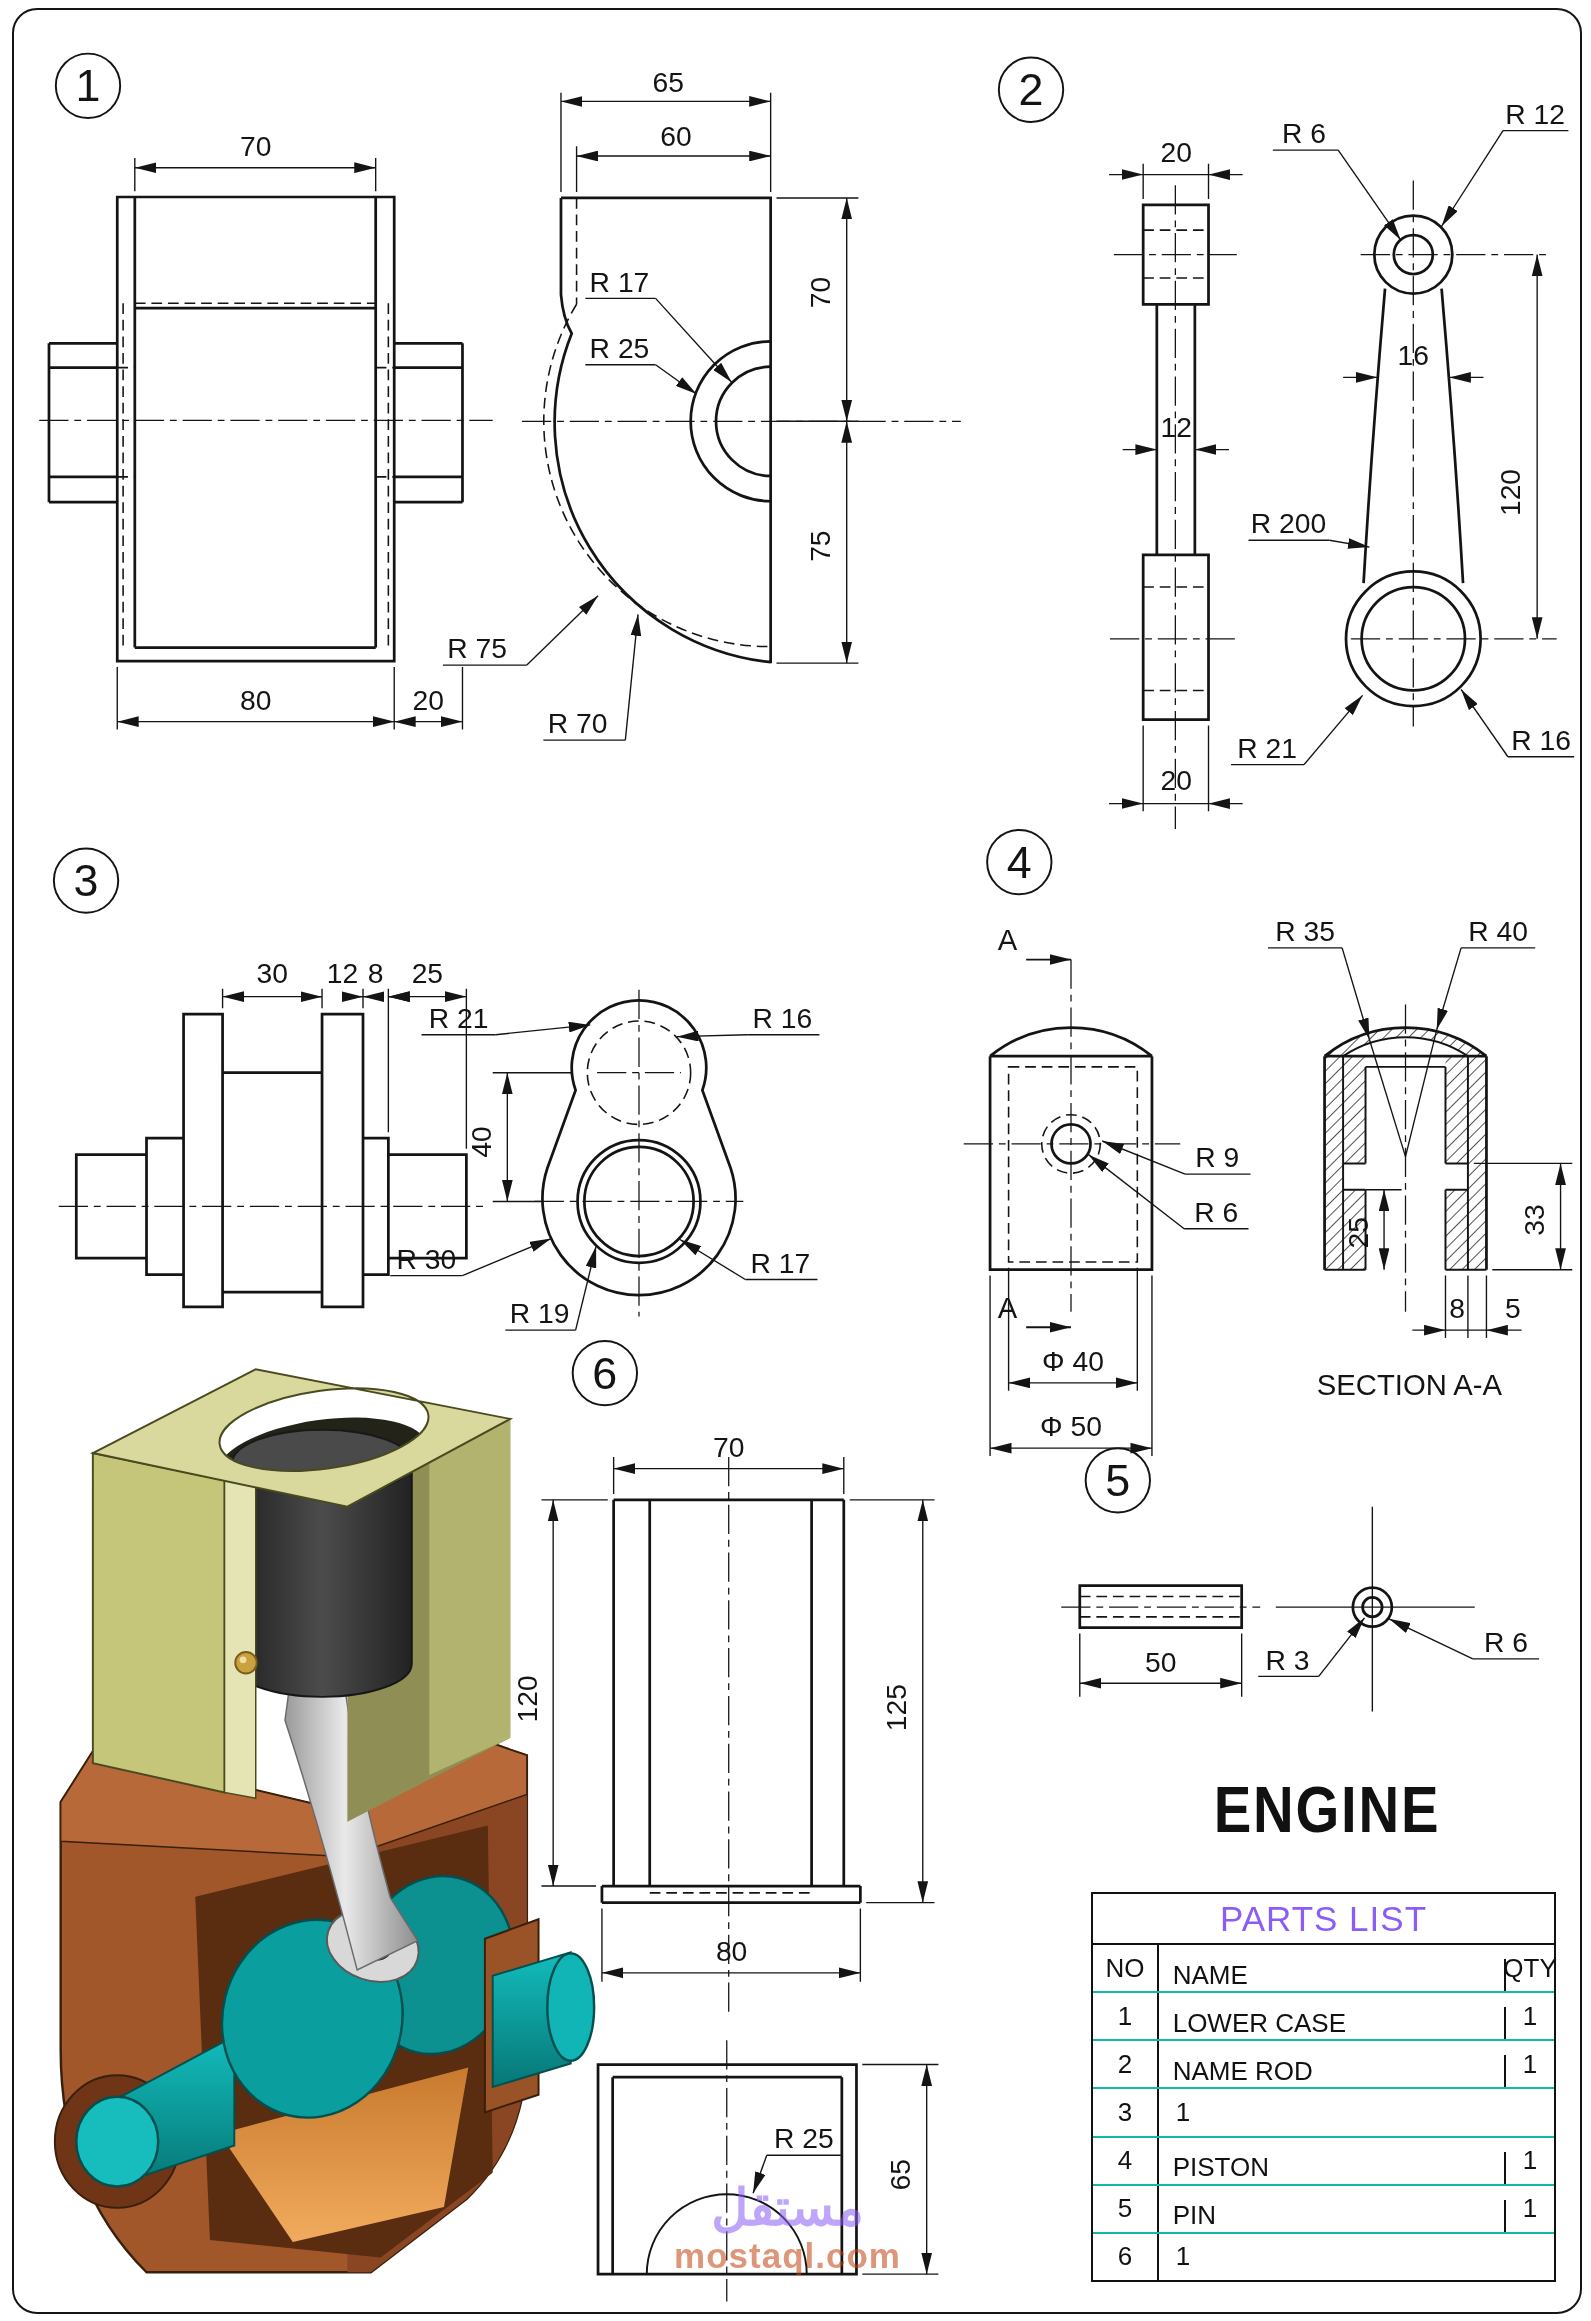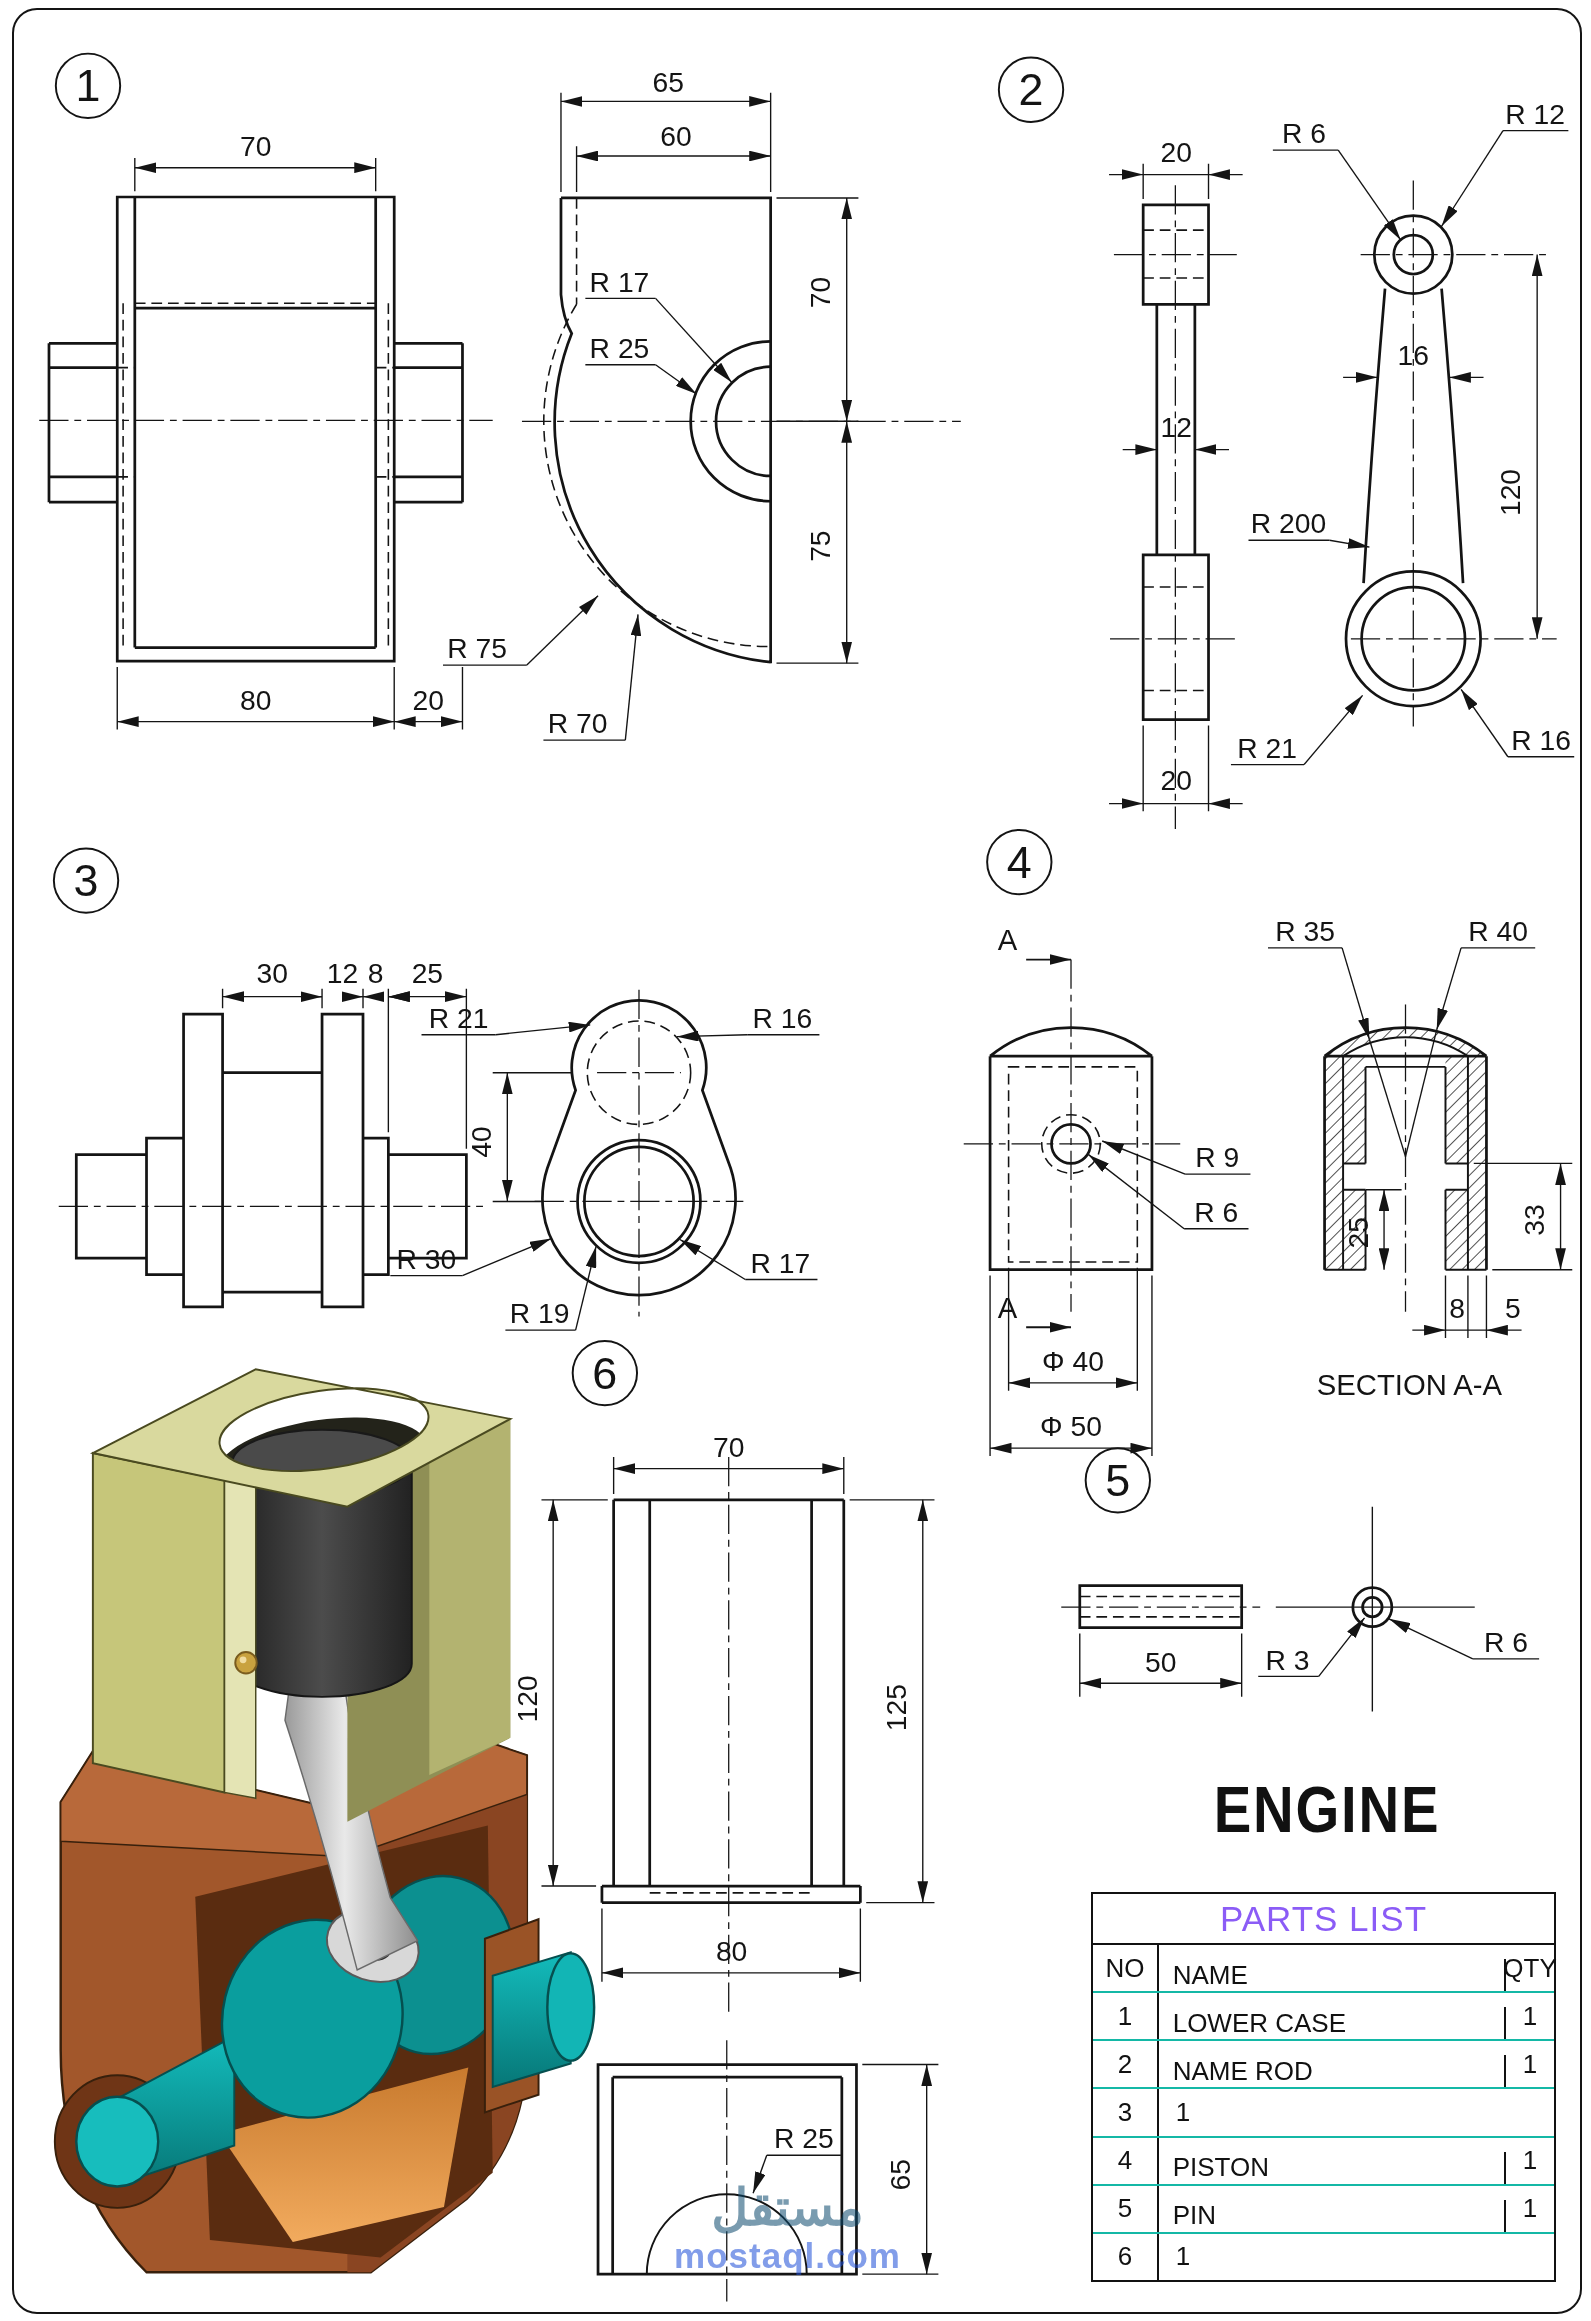--- a/index.html
+++ b/index.html
@@ -23,22 +23,22 @@
          border:2.9px solid #111;display:flex;flex-direction:column;box-sizing:border-box;}
   .pl-title{height:49px;border-bottom:2.9px solid #111;display:flex;align-items:center;
             justify-content:center;font-size:35px;letter-spacing:1px;color:#8b5cf6;}
   .pl-head,.pl-row{display:flex;flex:1;border-bottom:2px solid #14b8a6;font-size:26px;color:#111;}
   .pl-row:last-child{border-bottom:none;}
   .cno{width:64px;border-right:2px solid #111;display:flex;align-items:center;justify-content:center;}
   .cname{flex:1;border-right:2px solid #111;display:flex;align-items:center;padding-left:13.7px;margin-top:14px;}
   .cqty{width:48px;display:flex;align-items:center;justify-content:center;}
   .pl-head .cname{font-weight:400;}
   .wm{position:absolute;left:617px;top:2179px;width:341px;text-align:center;opacity:.55;}
-  .wm-ar{font-size:51px;font-weight:700;color:#0c4a6e;line-height:57px;}
-  .wm-en{font-size:35px;font-weight:700;color:#1d4ed8;line-height:39px;letter-spacing:1px;}
+  .wm-ar{font-size:51px;font-weight:700;color:#8b5cf6;line-height:57px;}
+  .wm-en{font-size:35px;font-weight:700;color:#c2410c;line-height:39px;letter-spacing:1px;}
 </style>
 </head>
 <body>
 
 <div class="sheet">
   <div class="frame"></div>
 
   <svg width="1592" height="2321" viewBox="0 0 1632 2380" style="position:absolute;left:0;top:0;">
     <defs>
       <marker id="ar" viewBox="0 0 12 6" refX="12" refY="3" markerWidth="22" markerHeight="11" orient="auto-start-reverse" markerUnits="userSpaceOnUse">

